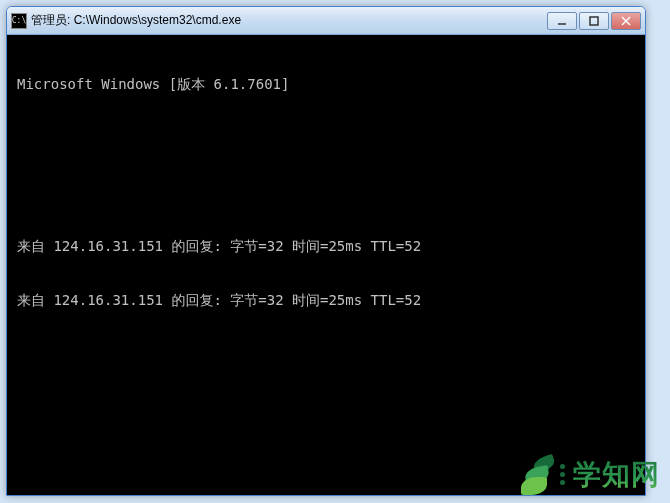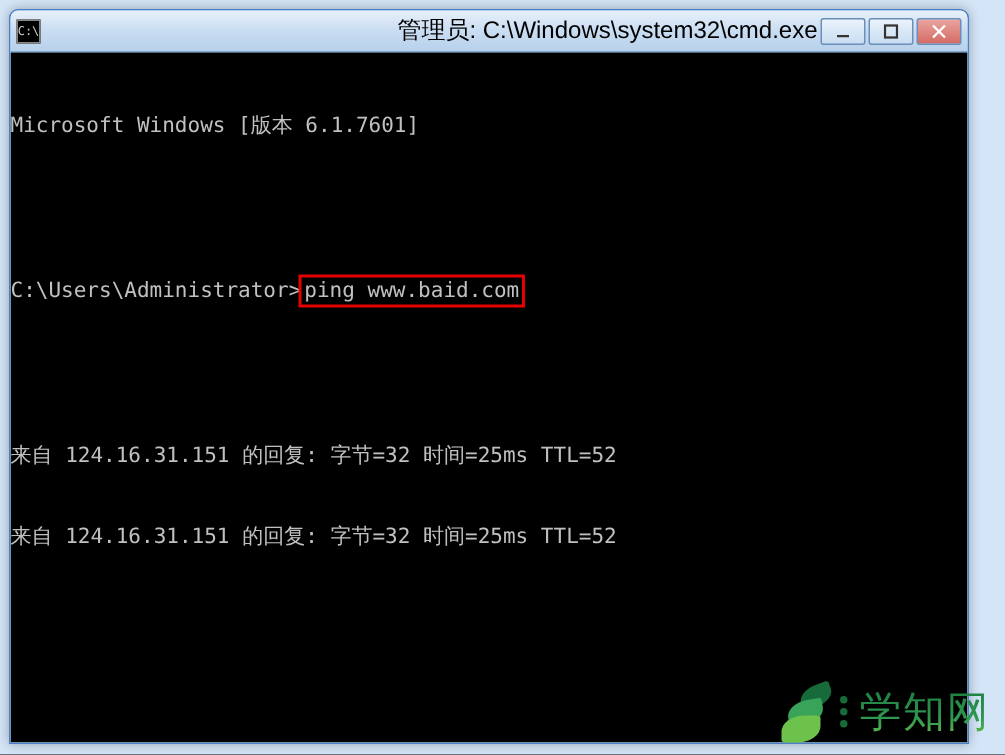--- a/index.html
+++ b/index.html
@@ -39,25 +39,24 @@
       border: 1px solid #888;
       display: flex;
       align-items: center;
       justify-content: center;
       font-size: 8px;
       color: #ccc;
       font-family: monospace;
     }
     .titlebar-text {
       flex: 1;
-      font-size: 16px;
+      font-size: 12px;
       color: #000;
       white-space: nowrap;
       overflow: hidden;
-      text-align: right;
     }
     .win-controls {
       display: flex;
       gap: 0;
     }
     .win-btn {
       width: 30px;
       height: 18px;
       border: 1px solid #6b8fb8;
       background: linear-gradient(to bottom, #eaf3fb, #c9ddf2);
@@ -73,21 +72,21 @@
       background: linear-gradient(to bottom, #e9a4a0, #d46b64);
       color: #fff;
     }
     .win-btn svg { width: 10px; height: 10px; }
     .terminal {
       background: #000;
       color: #c0c0c0;
       font-family: "NSimSun", "SimSun", "Consolas", monospace;
       font-size: 14px;
       line-height: 18px;
-      padding: 4px 0;
+      padding: 4px 10px;
       height: calc(100% - 28px);
       white-space: pre;
       overflow: hidden;
       position: relative;
     }
     .line { min-height: 18px; }
     .highlight-box {
       display: inline-block;
       border: 2px solid #e60000;
       padding: 0 2px;
@@ -111,21 +110,21 @@
       position: absolute;
       border-radius: 60% 10% 60% 10%;
     }
     .leaf.l1 { width: 22px; height: 14px; background:#176b3a; top:4px; left:14px; transform:rotate(-20deg); }
     .leaf.l2 { width: 24px; height: 16px; background:#3aa35a; top:14px; left:6px; transform:rotate(-10deg); }
     .leaf.l3 { width: 26px; height: 18px; background:#6cc24a; top:24px; left:2px; transform:rotate(0deg); }
     .dots { position:absolute; right:2px; top:8px; }
     .dot { width:5px; height:5px; background:#176b3a; border-radius:50%; margin:3px 0; }
     .watermark-text {
       font-size: 28px;
-      font-weight: normal;
+      font-weight: bold;
       background: linear-gradient(to bottom, #1a7a3f 0%, #2f9850 60%, #6cc24a 100%);
       -webkit-background-clip: text;
       background-clip: text;
       color: transparent;
       font-family: "Microsoft YaHei", sans-serif;
       letter-spacing: 1px;
     }
   </style>
 </head>
 <body>
@@ -150,21 +149,20 @@
             <line x1="1" y1="1" x2="9" y2="9" stroke="#fff" stroke-width="1.5"></line>
             <line x1="9" y1="1" x2="1" y2="9" stroke="#fff" stroke-width="1.5"></line>
           </svg>
       </div>
     </div>
   </div>
 
   <div class="terminal">
     <div class="line">Microsoft Windows [版本 6.1.7601]</div>
     <div class="line"></div>
-    <div class="line"><span>C:\Users\Administrator&gt;</span><span class="highlight-box">ping www.baid.com</span></div>
     <div class="line"></div>
     <div class="line">来自 124.16.31.151 的回复: 字节=32 时间=25ms TTL=52</div>
     <div class="line">来自 124.16.31.151 的回复: 字节=32 时间=25ms TTL=52</div>
     
     
     
     
     
     
     

